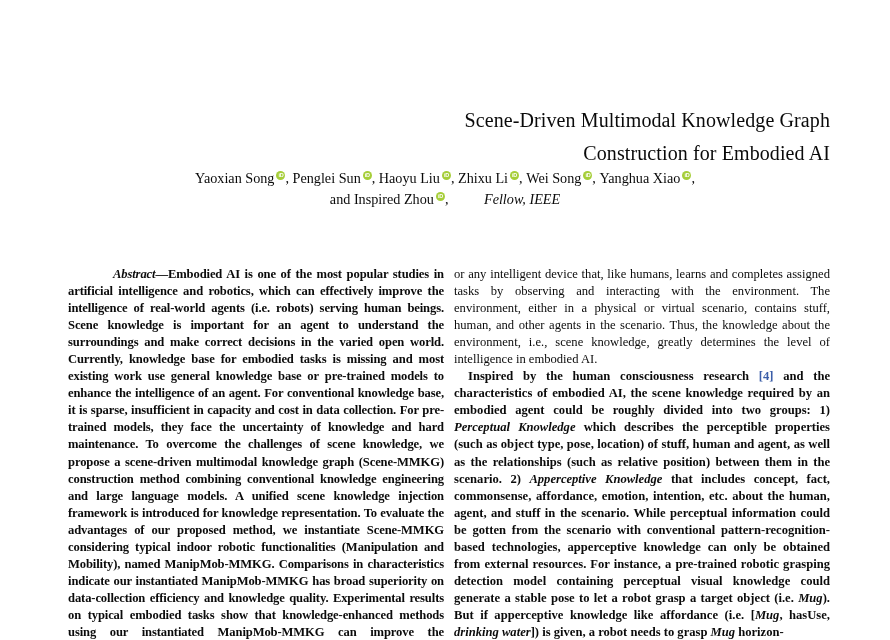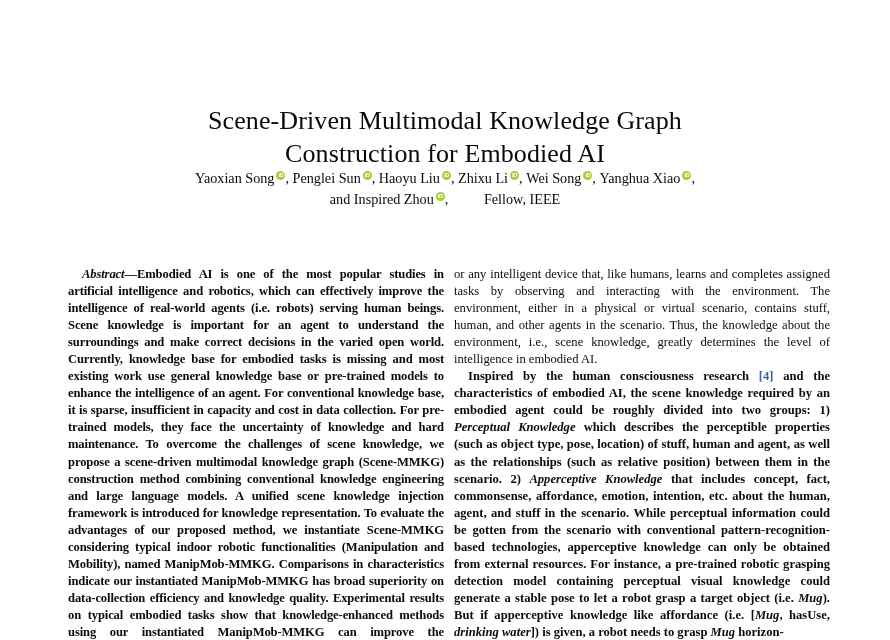--- a/index.html
+++ b/index.html
@@ -28,41 +28,43 @@
   
   .title-block {
     position: absolute;
     left: 60px;
     top: 104px;
     width: 770px;
     text-align: center;
   }
   .paper-title {
     font-family: "Liberation Serif", "DejaVu Serif", serif;
-    font-size: 26px;
+    font-size: 20px;
     font-weight: 400;
     line-height: 33px;
     letter-spacing: 0.1px;
     margin: 0;
     color: #0a0a0a;
+    text-align: right;
   }
 
   
   .authors-block {
     position: absolute;
     left: 60px;
     top: 168px;
     width: 770px;
     text-align: center;
     font-size: 14.2px;
     line-height: 21px;
     color: #0a0a0a;
   }
   .author-name { white-space: nowrap; }
   .fellow-note {
+    font-style: italic;
     margin-left: 32px;
   }
 
   
   .orcid-icon {
     display: inline-block;
     width: 9px;
     height: 9px;
     border-radius: 50%;
     background: #A6CE39;
@@ -119,20 +121,21 @@
 
   
   .col-left p.body {
     font-weight: bold;
     letter-spacing: -0.12px;
   }
   .abstract-p { text-indent: 14px; }
   .lead-label {
     font-style: italic;
     font-weight: bold;
+    margin-left: 31px;
   }
 
   .col-right p.body:first-child { text-indent: 0; }
   .col-right .para-indent { text-indent: 14px; font-weight: bold; }
 
   .it { font-style: italic; }
   .cite {
     color: #3b5ea8;
   }
 </style>

